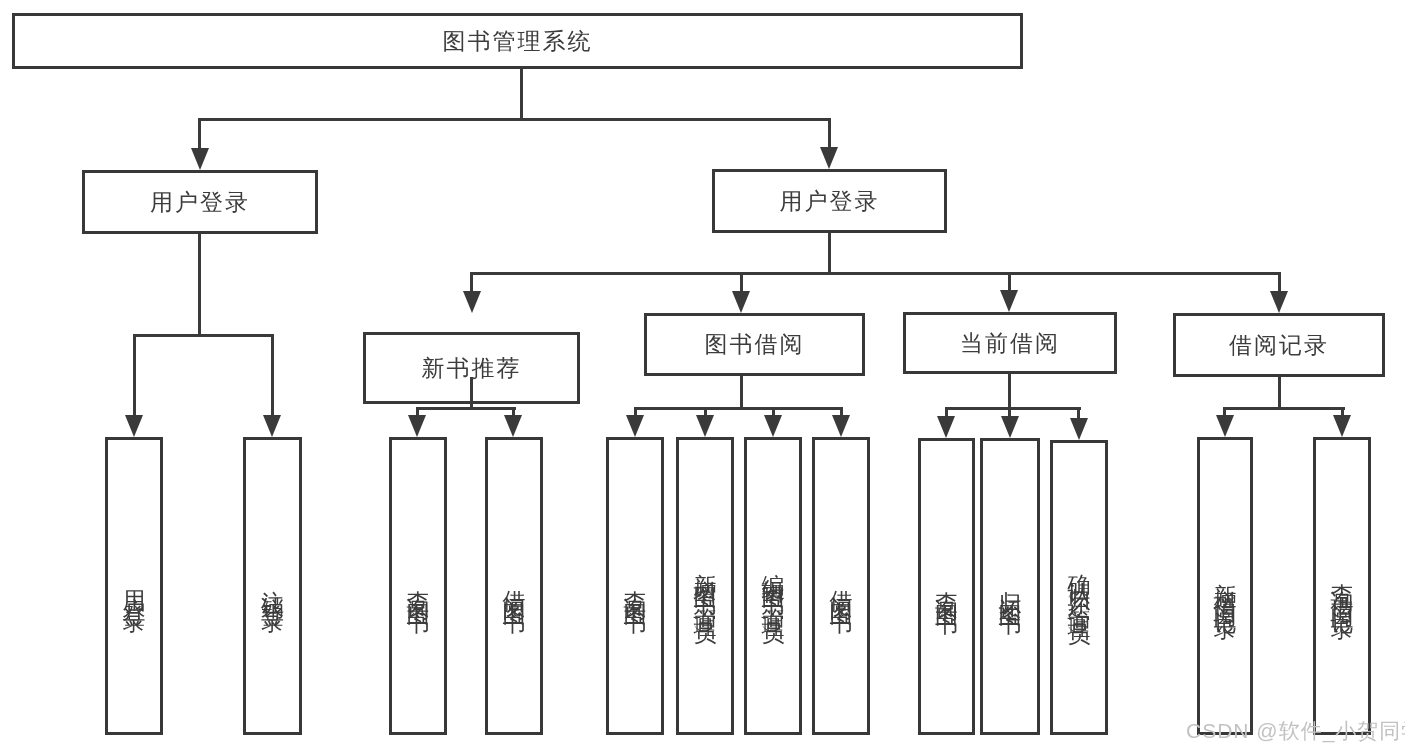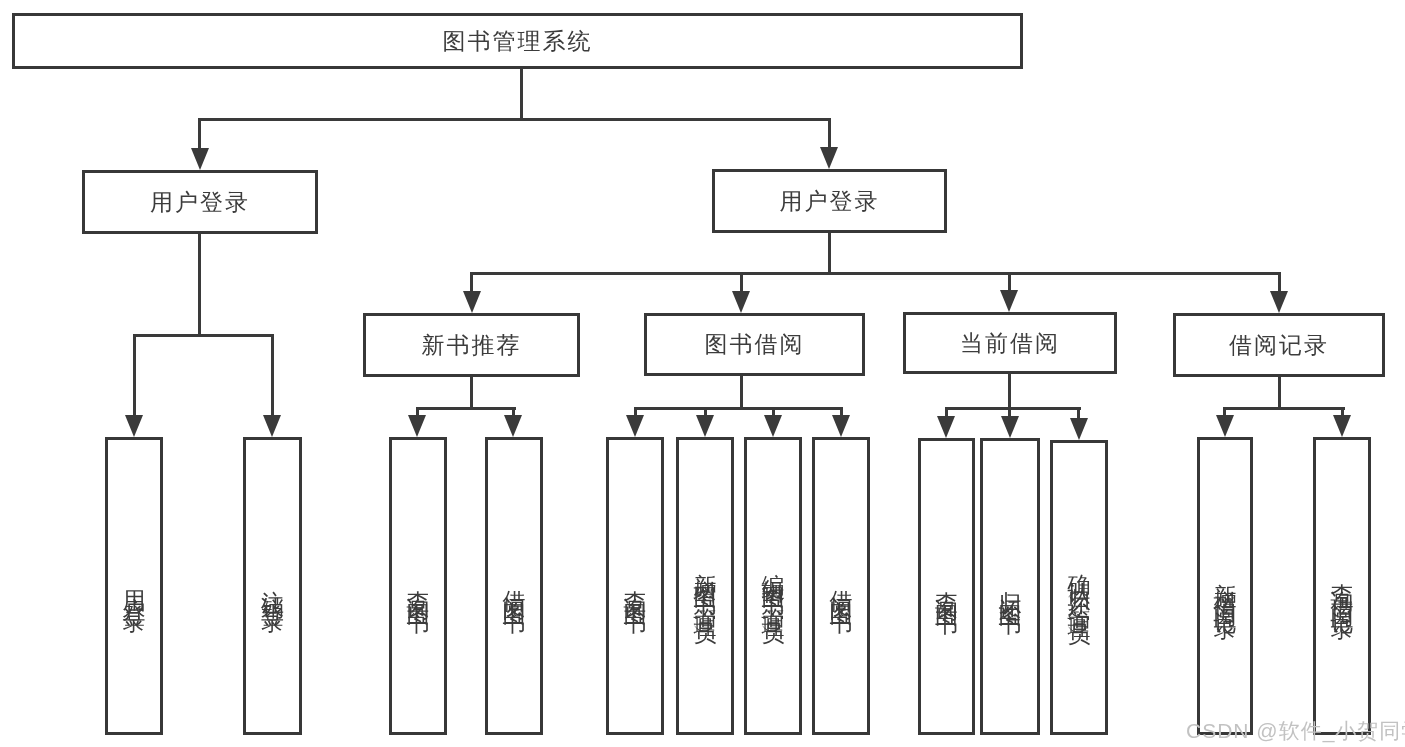--- a/index.html
+++ b/index.html
@@ -94,21 +94,21 @@
   <div class="line" style="left:470px; top:272px; width:811px; height:3px;"></div>
   <div class="line" style="left:470px; top:272px; width:3px; height:22px;"></div>
   <div class="line" style="left:740px; top:272px; width:3px; height:22px;"></div>
   <div class="line" style="left:1008px; top:272px; width:3px; height:21px;"></div>
   <div class="line" style="left:1278px; top:272px; width:3px; height:22px;"></div>
   <div class="arrow" style="left:463px; top:291px;"></div>
   <div class="arrow" style="left:732px; top:291px;"></div>
   <div class="arrow" style="left:1000px; top:290px;"></div>
   <div class="arrow" style="left:1270px; top:291px;"></div>
 
-  <div class="node h" style="left:363px; top:313px; width:217px; height:64px;text-align:right;">
+  <div class="node h" style="left:363px; top:332px; width:217px; height:72px;text-align:right;">
     <span>新书推荐</span>
   </div>
   <div class="node h" style="left:632px; top:313px; width:221px; height:63px;margin-left:12px;">
     <span>图书借阅</span>
   </div>
   <div class="node h" style="left:1173px; top:313px; width:212px; height:64px;">
     <span>借阅记录</span>
   </div>
   <div class="node h" style="left:903px; top:312px; width:214px; height:62px;">
     <span>当前借阅</span>

